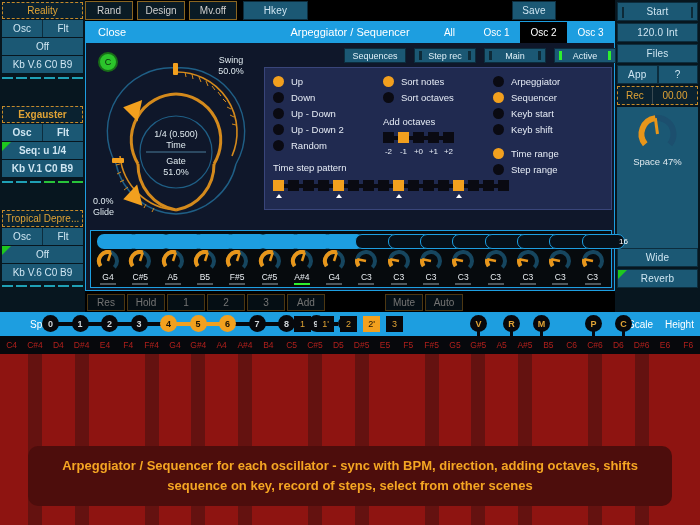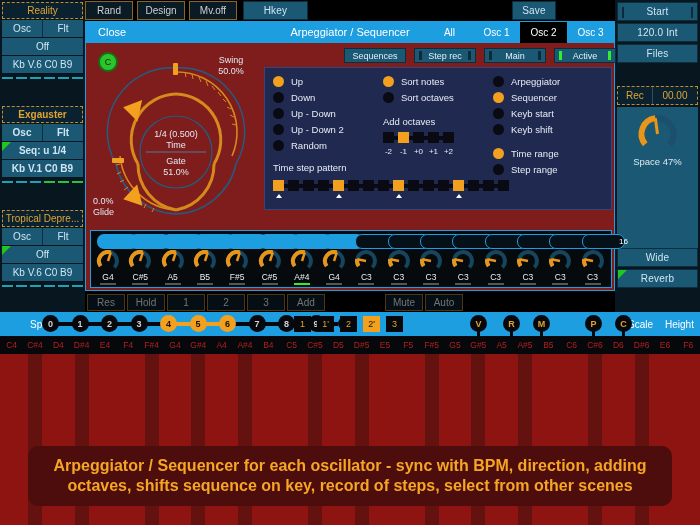--- a/index.html
+++ b/index.html
@@ -51,21 +51,21 @@
   .slot .dashes i{ flex:1; height:2px; background:#1fa0b5; display:block; }
   .slot .dashes i.g{ background:#28c43a; }
 
   
   #topbar{ position:absolute; left:85px; top:0; right:0; height:21px; background:#000; }
 
   
   #rightbar{ position:absolute; right:0; top:0; width:85px; height:312px; background:#07161f; }
 
   
-  #panel{ position:absolute; left:85px; top:21px; width:530px; height:270px; background:#7f1d1d;
+  #panel{ position:absolute; left:85px; top:21px; width:530px; height:270px; background:#0f172a;
           border:1px solid #1d9ee0; }
   #titlebar{ position:absolute; left:0; top:0; width:100%; height:21px; background:#1d9ee0;
              color:#fff; font-size:11px; }
   #titlebar .close{ position:absolute; left:12px; top:4px; }
   #titlebar .ttl{ position:absolute; left:0; width:100%; top:4px; text-align:center; }
   .osctab{ position:absolute; top:0; height:21px; width:47px; display:flex;
            align-items:center;justify-content:center; font-size:10px; color:#fff; }
   .osctab.sel{ background:#000; }
 
   
@@ -136,21 +136,21 @@
                   text-align:center; width:28px; }
 
   
   #piano{ position:absolute; left:0; top:354px; width:700px; height:171px; background:#8e1411; }
   #piano .stripe{ position:absolute; top:0; height:171px; width:14px; background:#641210; }
 
   
   #caption{ position:absolute; left:28px; top:446px; width:644px; height:60px;
             background:#4d0d0c; border-radius:10px;
             display:flex;align-items:center;justify-content:center; }
-  #caption p{ color:#f5a623; font-size:16px; font-weight:bold; line-height:20px;
+  #caption p{ color:#f5a623; font-size:13px; font-weight:bold; line-height:20px;
               text-align:center; padding:0 14px; }
 </style>
 </head>
 <body>
 
 <div id="app">
 
   <div id="topbar">
       <div class="darkbtn" style="left: 0px; top: 1px; width: 48px; height: 19px; position: absolute;">Rand</div>
       <div class="darkbtn" style="left: 52px; top: 1px; width: 48px; height: 19px; position: absolute;">Design</div>
@@ -218,20 +218,24 @@
           <i></i>
           <i></i>
         </div>
       </div>
     </div>
 
   <div id="rightbar">
       <div class="tealbtn" style="left: 2px; top: 2px; width: 81px; height: 19px;">Start<span style="position: absolute; left: 4px; top: 4px; width: 2px; height: 11px; background: rgb(13, 42, 56);"></span><span style="position: absolute; right: 4px; top: 4px; width: 2px; height: 11px; background: rgb(13, 42, 56);"></span></div>
       <div class="tealbtn" style="left: 2px; top: 23px; width: 81px; height: 19px;">120.0 Int</div>
       <div class="tealbtn" style="left: 2px; top: 44px; width: 81px; height: 19px;">Files</div>
+      <div style="position: absolute; left: 2px; top: 65px; width: 81px; height: 19px; display: flex;">
+        <div class="tealbtn" style="position: relative; flex: 1 1 0%; height: 19px;">App</div>
+        <div class="tealbtn" style="position: relative; flex: 1 1 0%; height: 19px;">?</div>
+      </div>
       <div style="position: absolute; left: 2px; top: 86px; width: 81px; height: 19px; border: 1px dashed rgb(197, 138, 42); background: rgb(10, 34, 48); display: flex;">
         <div style="flex: 1 1 0%; color: rgb(224, 163, 53); font-size: 10px; display: flex; align-items: center; justify-content: center; border-right: 1px solid rgb(58, 74, 82);">Rec</div>
         <div style="flex: 1.3 1 0%; color: rgb(224, 163, 53); font-size: 10px; display: flex; align-items: center; justify-content: center;">00.00</div>
       </div>
       <div style="position: absolute; left: 2px; top: 107px; width: 81px; height: 160px; background: rgb(27, 88, 116);"></div>
       <div style="position: absolute; left: 2px; top: 110px; width: 81px; height: 62px; text-decoration: underline;"><svg width="81" height="46">
           <path d="M 28.243288910096354 34.28460175498463 A 16 16 0 1 1 52.756711089903646 34.28460175498463" fill="none" stroke="#1c4f6e" stroke-width="6"></path>
           <path d="M 28.243288910096354 34.28460175498463 A 16 16 0 0 1 38.328550841051126 8.148034552456902" fill="none" stroke="#e8961a" stroke-width="6"></path>
           <line x1="40.5" y1="24" x2="38.328550841051126" y2="8.148034552456902" stroke="#e8961a" stroke-width="3"></line>
         </svg><div style="position: absolute; top: 46px; width: 81px; text-align: center; color: rgb(223, 233, 238); font-size: 9.5px;">Space 47%</div></div>

